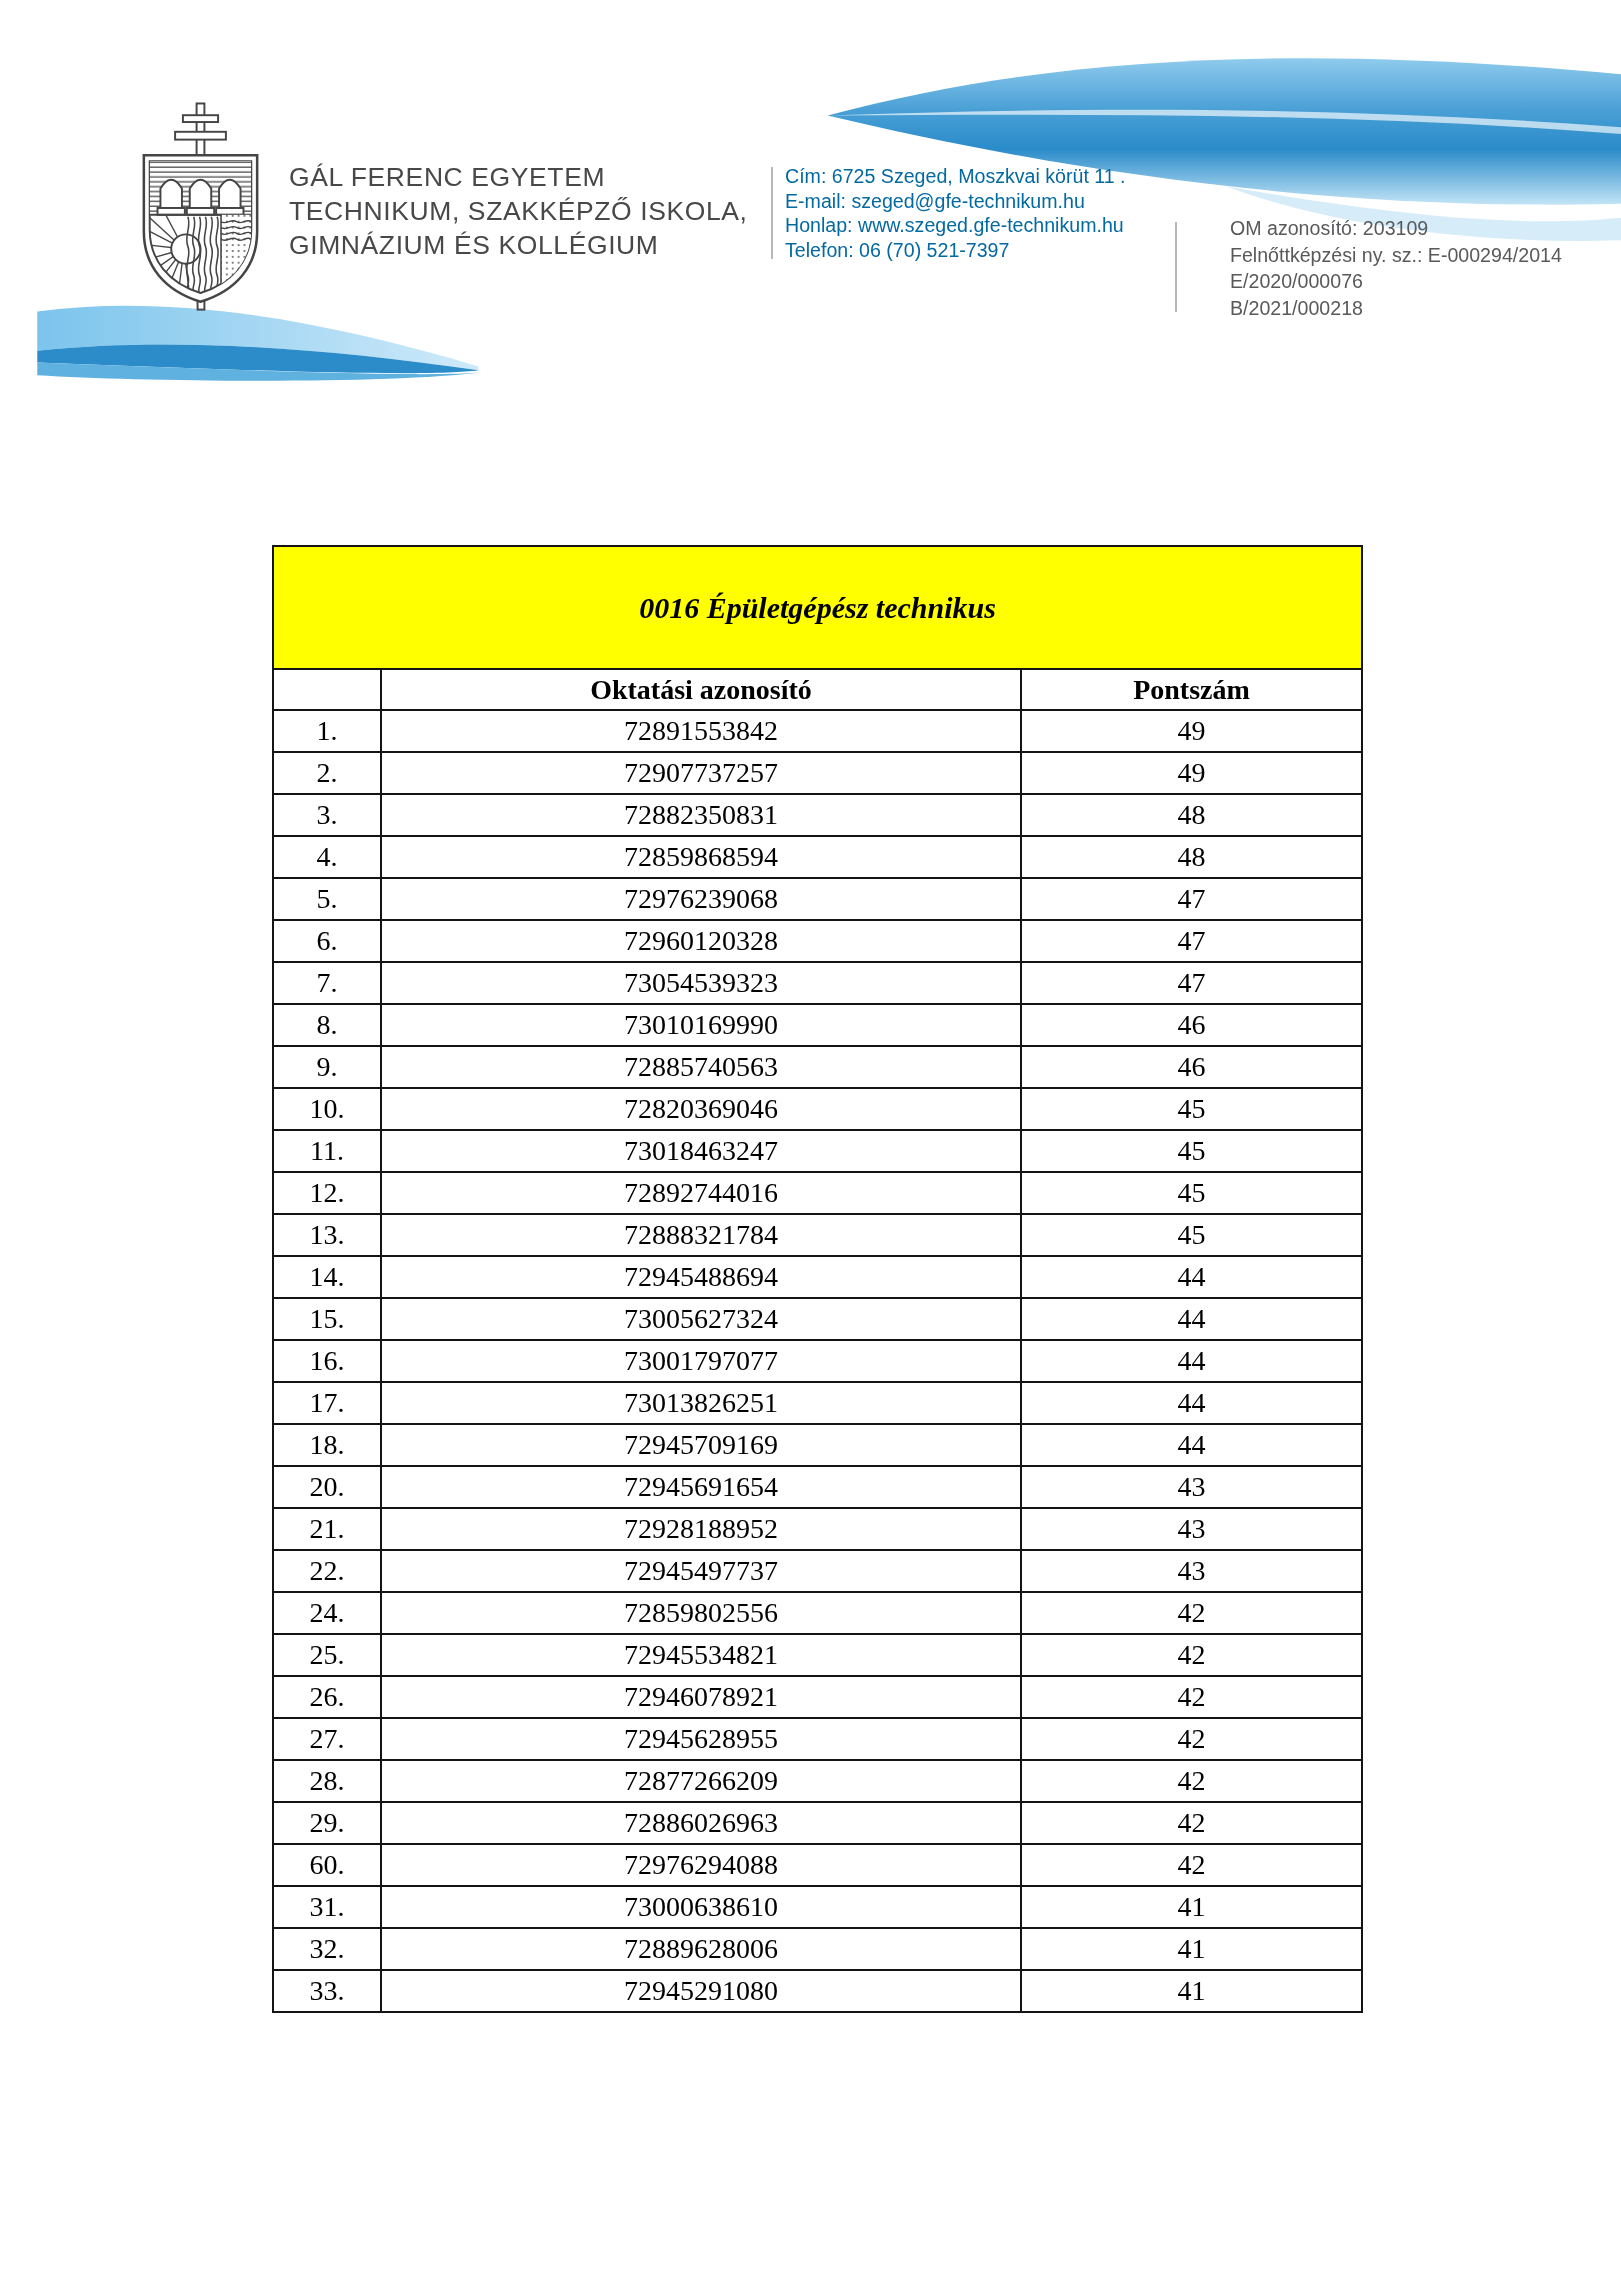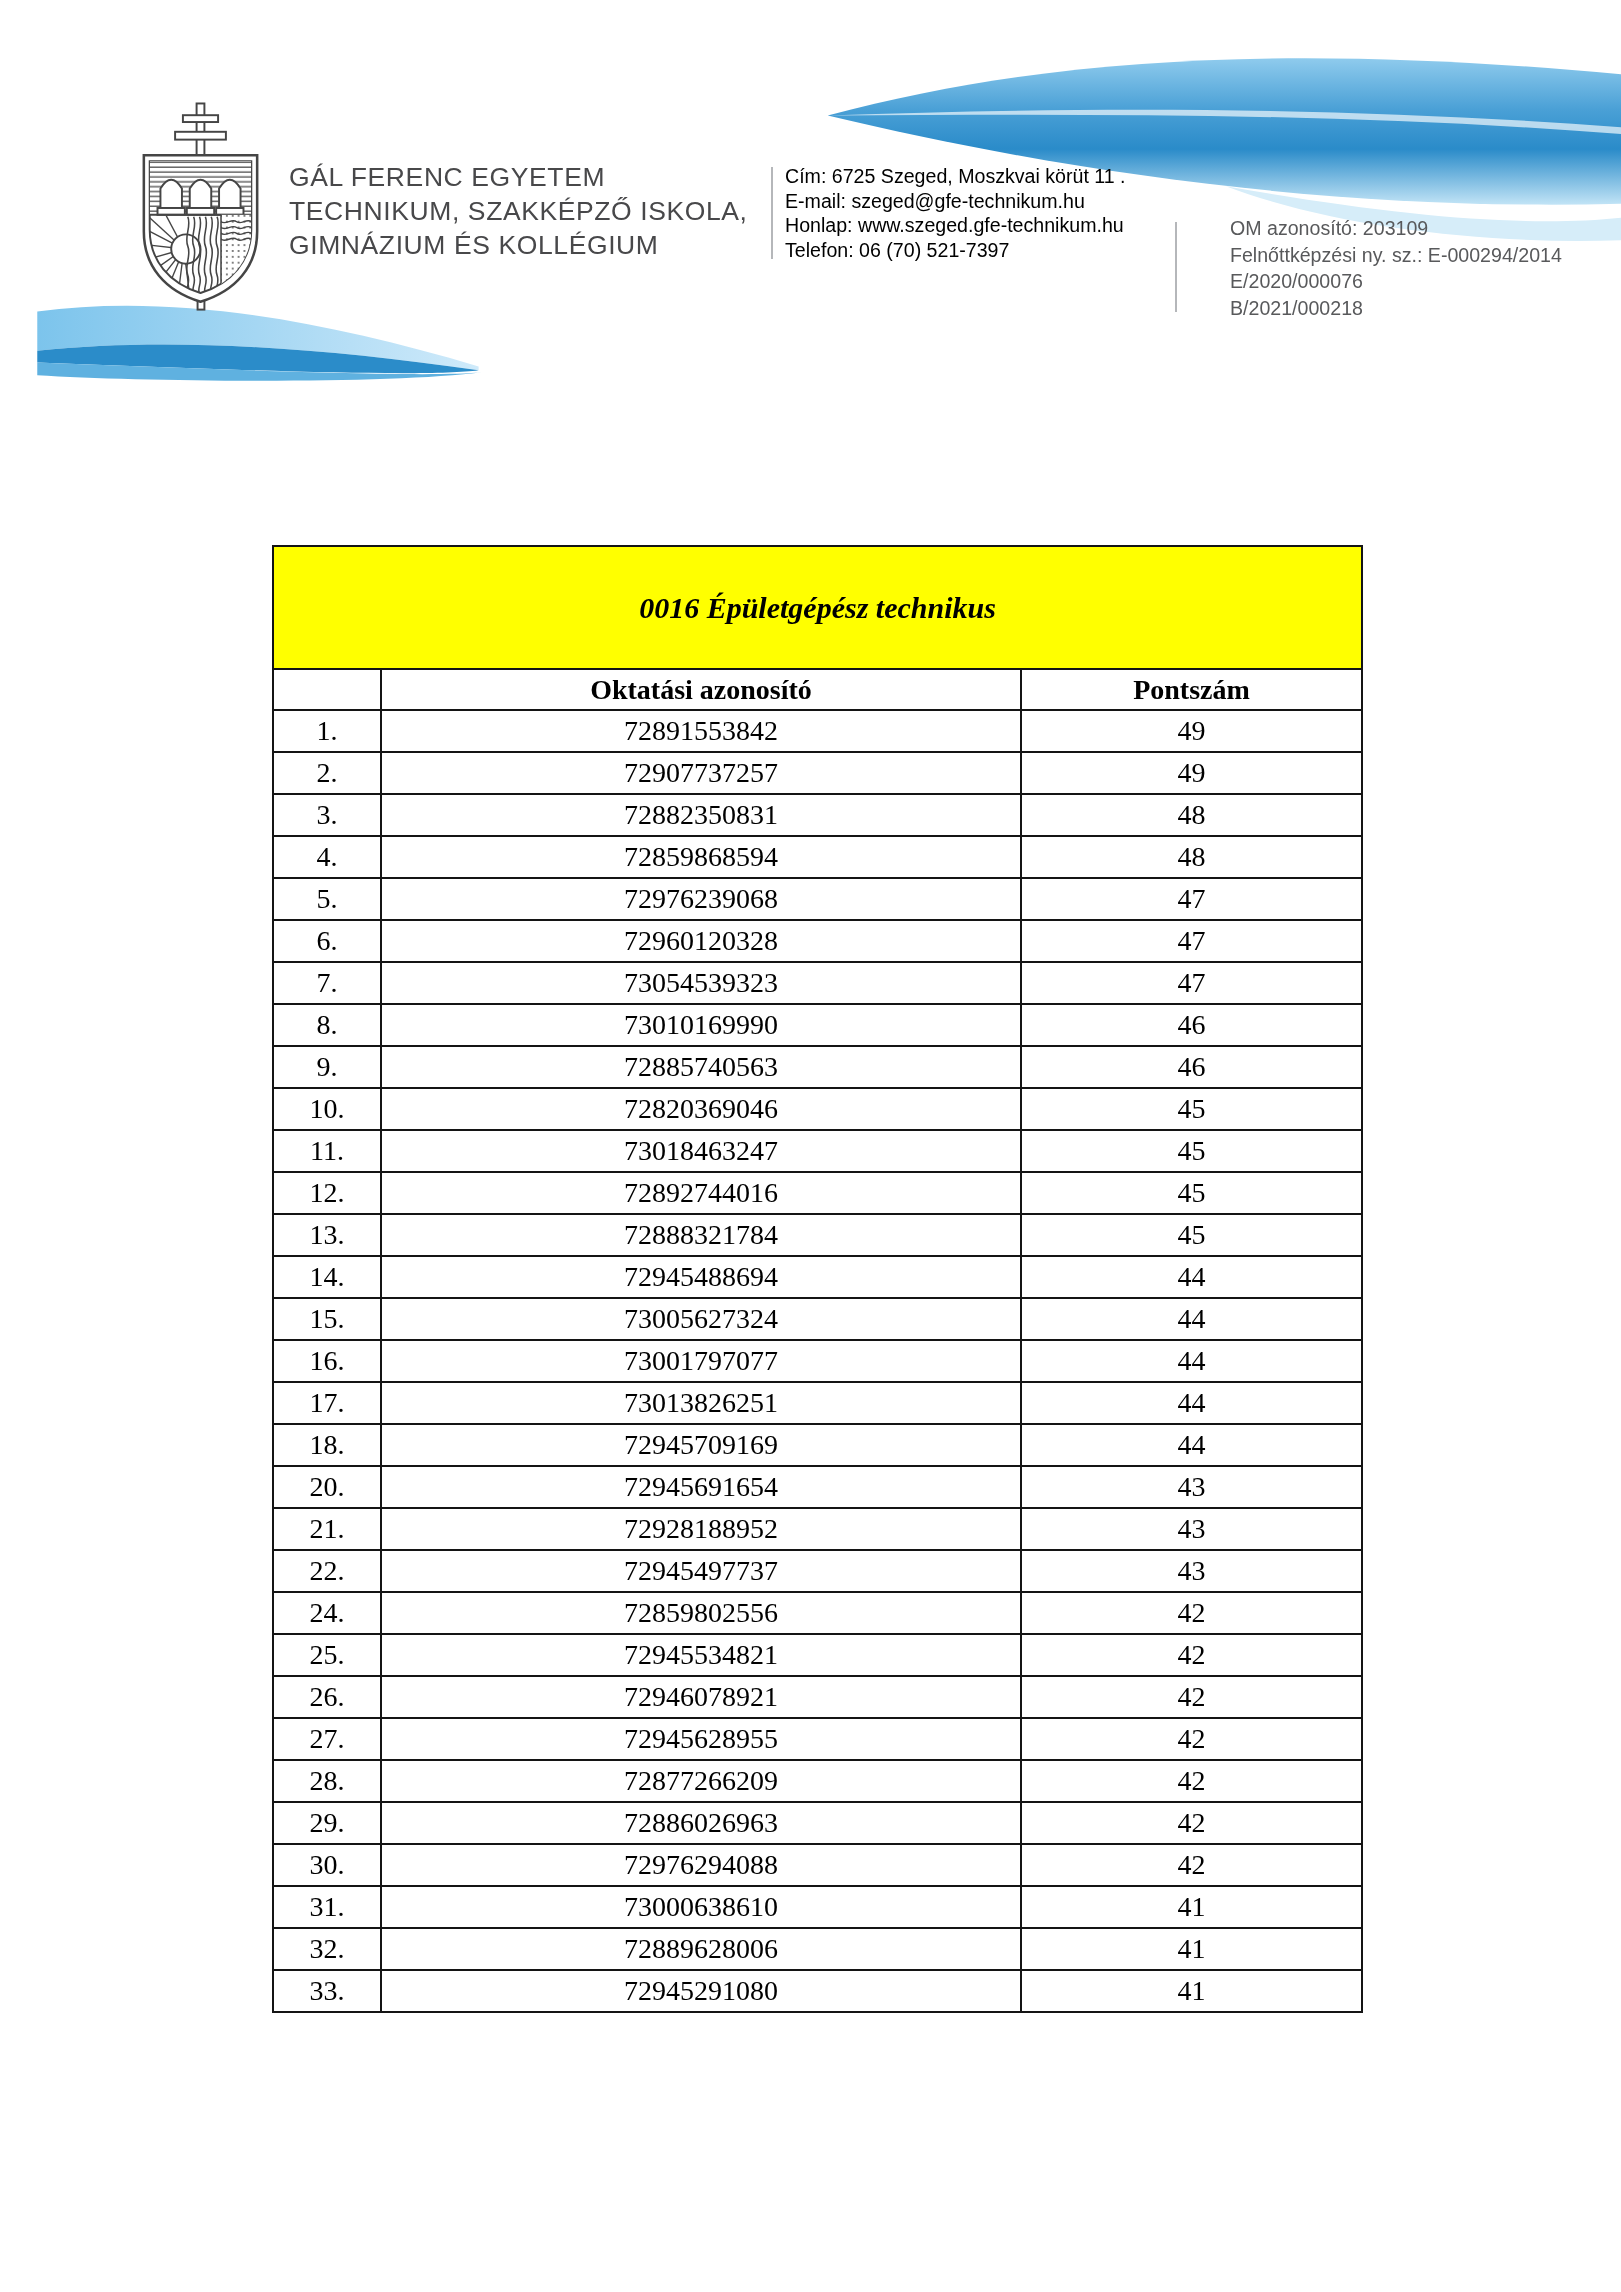--- a/index.html
+++ b/index.html
@@ -11,21 +11,21 @@
   .left-wave{position:absolute;left:0;top:290px;width:510px;height:98px;}
   .logo{position:absolute;left:137px;top:102px;width:127px;height:212px;}
 
   
   .school-name{position:absolute;left:289px;top:160px;font-size:26.5px;line-height:34px;
                color:#48484a;letter-spacing:0.6px;white-space:nowrap;}
   .vdivider{position:absolute;width:2px;background:#b5b7ba;}
   .vd1{left:771px;top:167px;height:92px;}
   .vd2{left:1175px;top:222px;height:90px;}
   .contact{position:absolute;left:785px;top:164px;font-size:19.6px;line-height:24.5px;
-           color:#000000;white-space:nowrap;}
+           color:#0369a1;white-space:nowrap;}
   .registration{position:absolute;left:1202px;top:215px;width:339px;font-size:19.6px;
                 line-height:26.5px;color:#58595b;margin-left:28px;}
   .registration .r-right{text-align:left;}
 
   
   .doc-table{position:absolute;left:272px;top:545px;width:1089px;border-collapse:collapse;
              table-layout:fixed;font-family:"Liberation Serif",serif;color:#000;}
   .doc-table td{border:2px solid #141414;padding:0;text-align:center;vertical-align:middle;
                 overflow:hidden;}
   .doc-table{border:2.9px solid #141414;}
@@ -306,21 +306,21 @@
     <td>28.</td>
     <td>72877266209</td>
     <td>42</td>
   </tr>
         <tr>
     <td>29.</td>
     <td>72886026963</td>
     <td>42</td>
   </tr>
         <tr>
-    <td>30.</td>
+    <td>60.</td>
     <td>72976294088</td>
     <td>42</td>
   </tr>
         <tr>
     <td>31.</td>
     <td>73000638610</td>
     <td>41</td>
   </tr>
         <tr>
     <td>32.</td>

